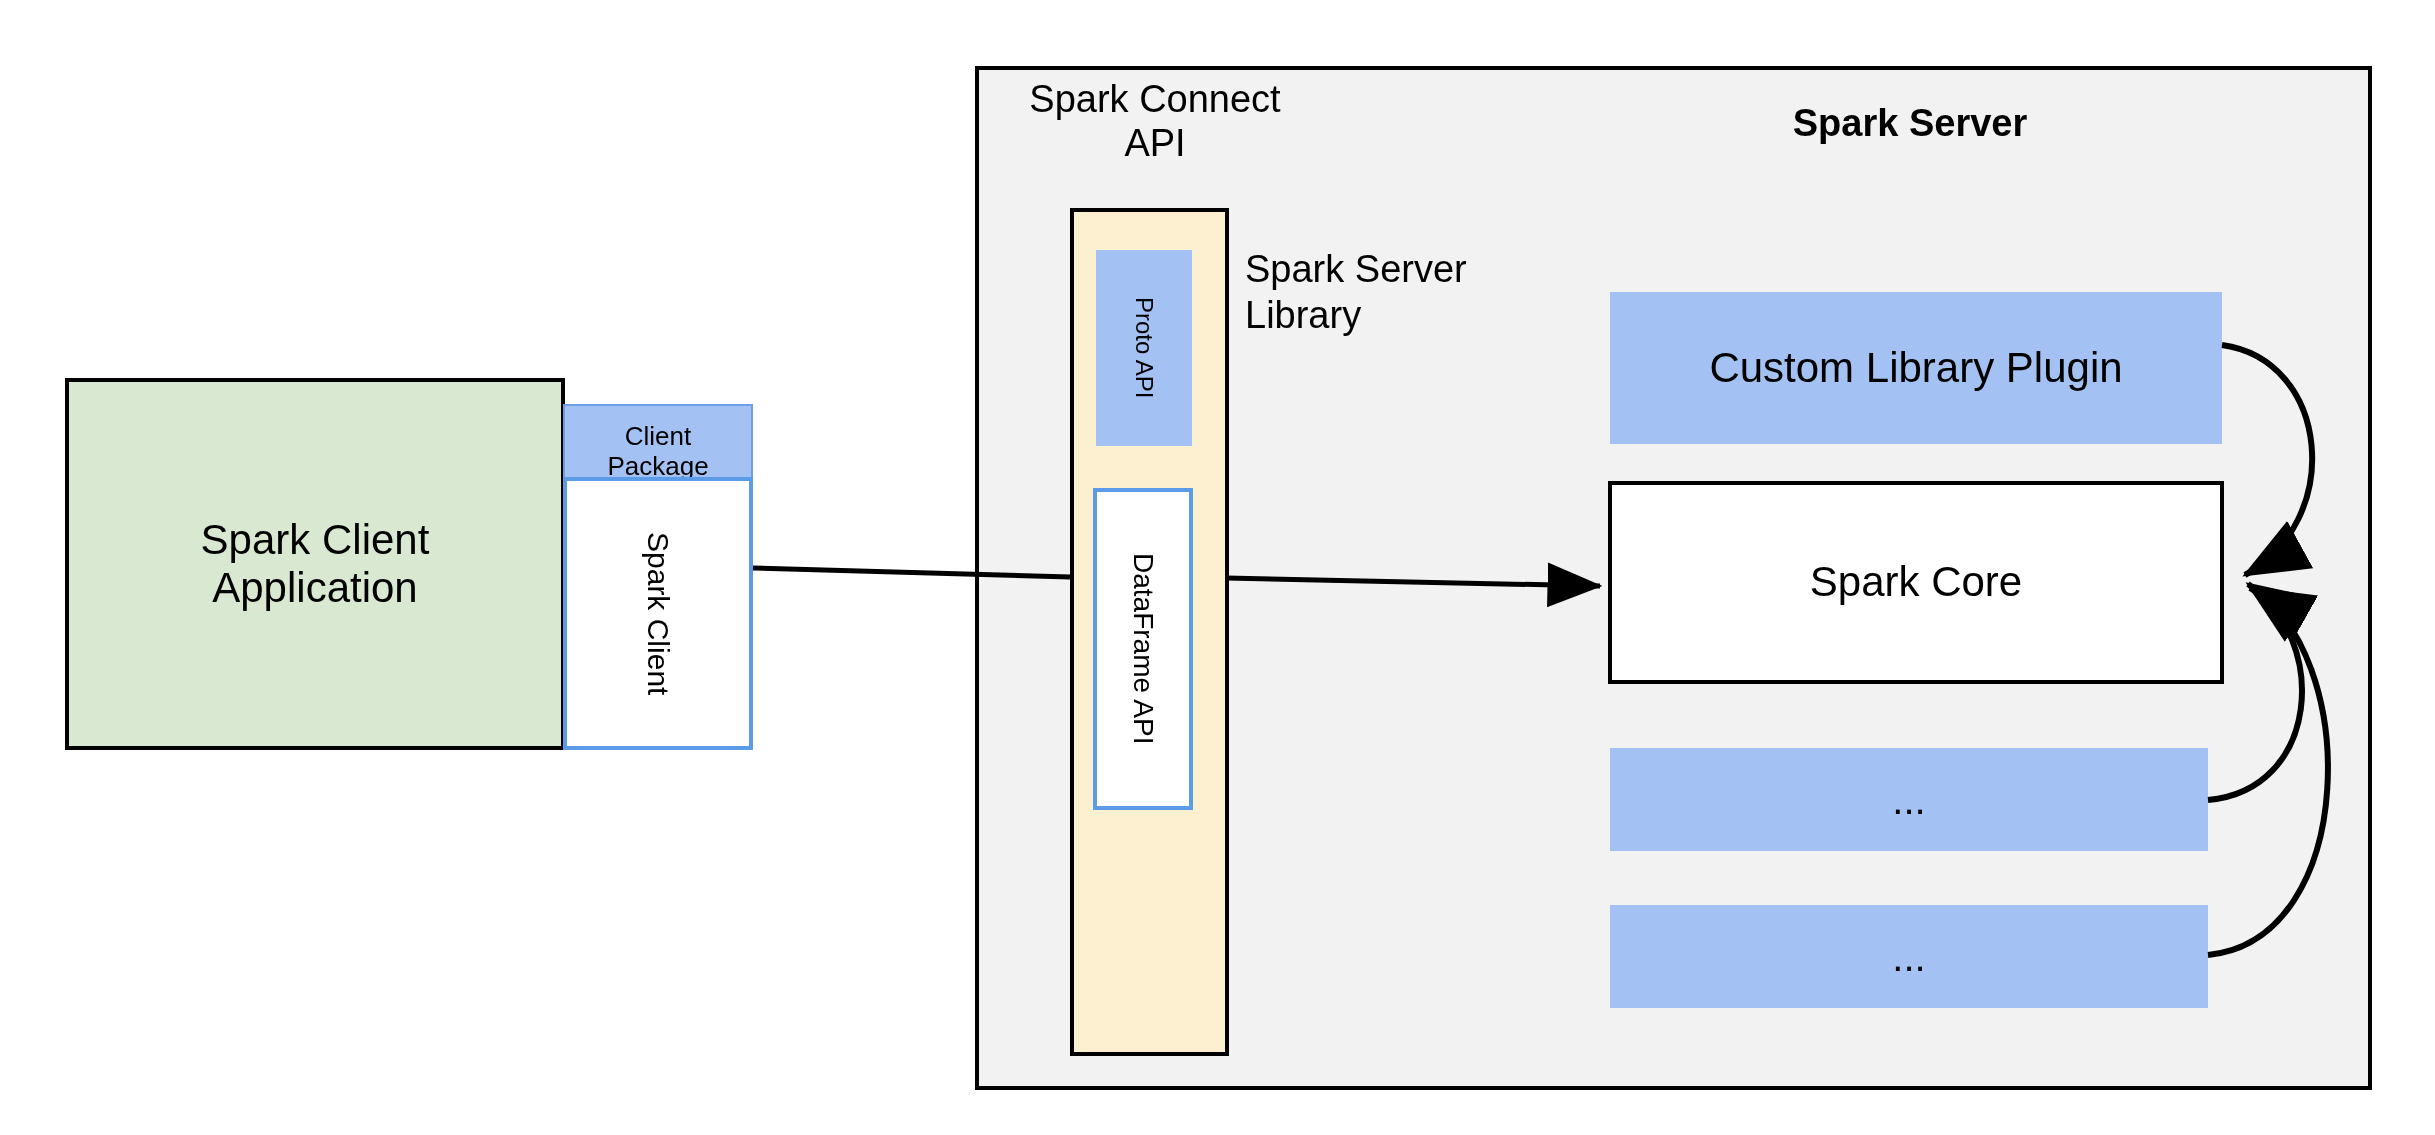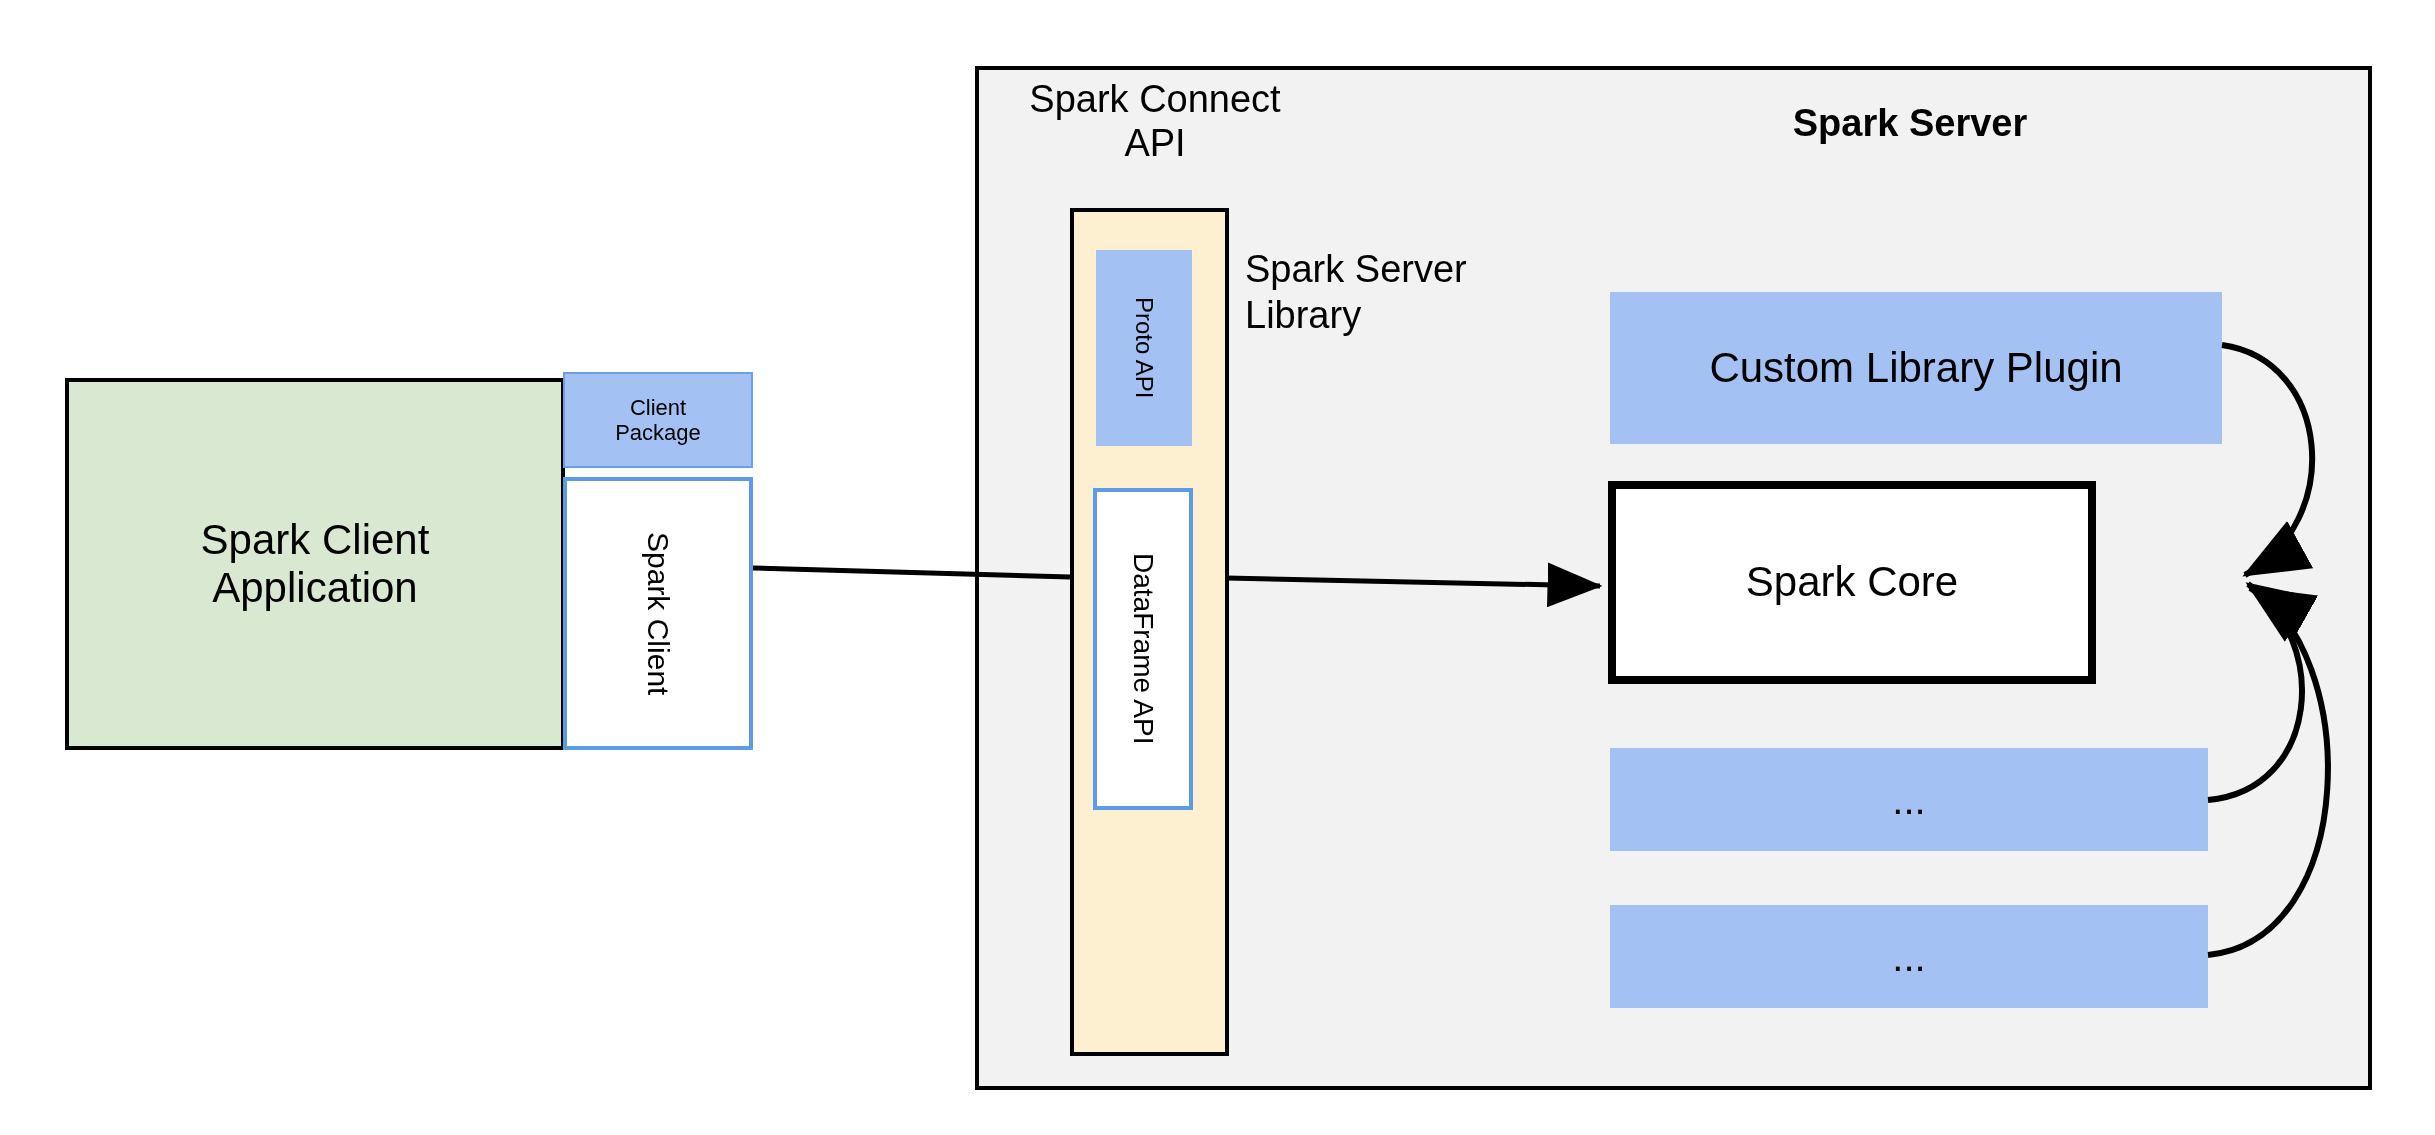--- a/index.html
+++ b/index.html
@@ -34,26 +34,26 @@
     left: 65px;
     top: 378px;
     width: 500px;
     height: 372px;
     background: #D9E8D0;
     border: 4px solid #000000;
     font-size: 42px;
   }
   #client-package-box {
     left: 563px;
-    top: 372px;
+    top: 404px;
     width: 190px;
     height: 96px;
     background: #A3C2F3;
     border: 2px solid #6BA0E8;
-    font-size: 22px;
+    font-size: 26px;
   }
   #spark-client-box {
     left: 563px;
     top: 477px;
     width: 190px;
     height: 273px;
     background: #ffffff;
     border: 4px solid #5B9BE8;
     font-size: 30px;
   }
@@ -135,24 +135,24 @@
     left: 1610px;
     top: 292px;
     width: 612px;
     height: 152px;
     background: #A3C2F3;
     font-size: 42px;
   }
   #spark-core-box {
     left: 1608px;
     top: 481px;
-    width: 488px;
+    width: 616px;
     height: 203px;
     background: #ffffff;
-    border: 8px solid #000000;
+    border: 4px solid #000000;
     font-size: 42px;
   }
   #ellipsis-box-1 {
     left: 1610px;
     top: 748px;
     width: 598px;
     height: 103px;
     background: #A3C2F3;
     font-size: 40px;
   }

